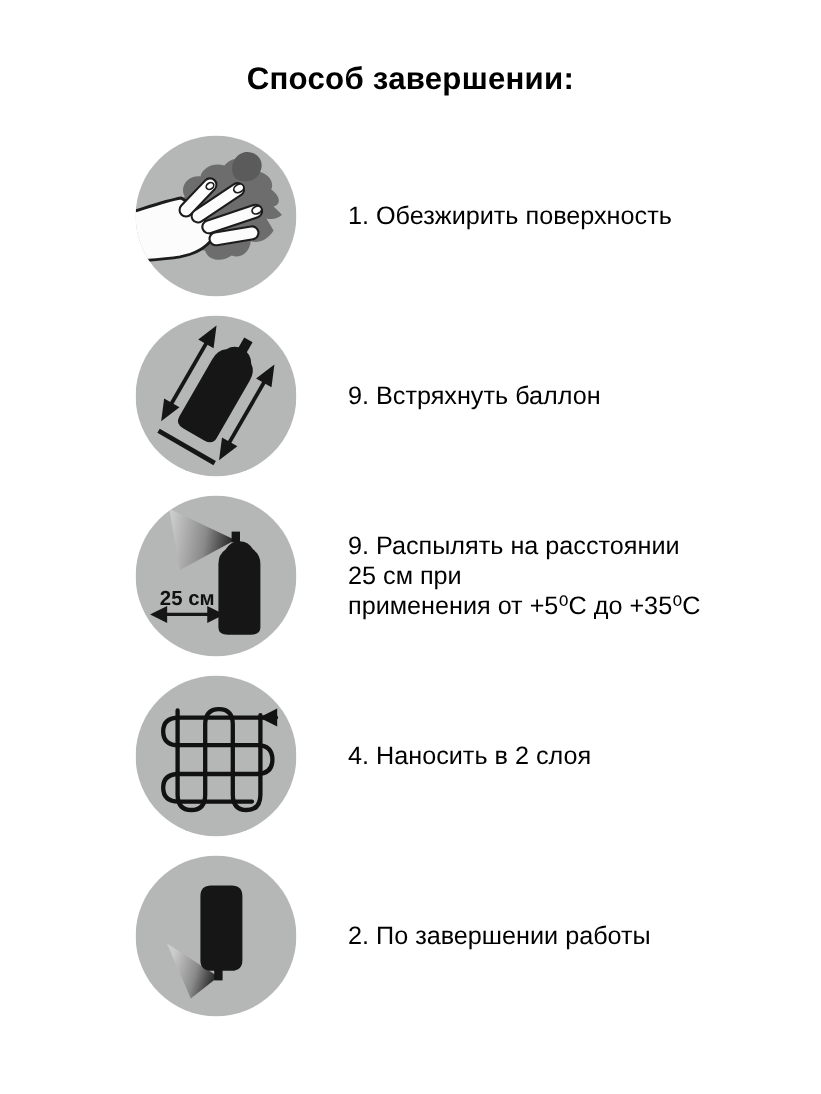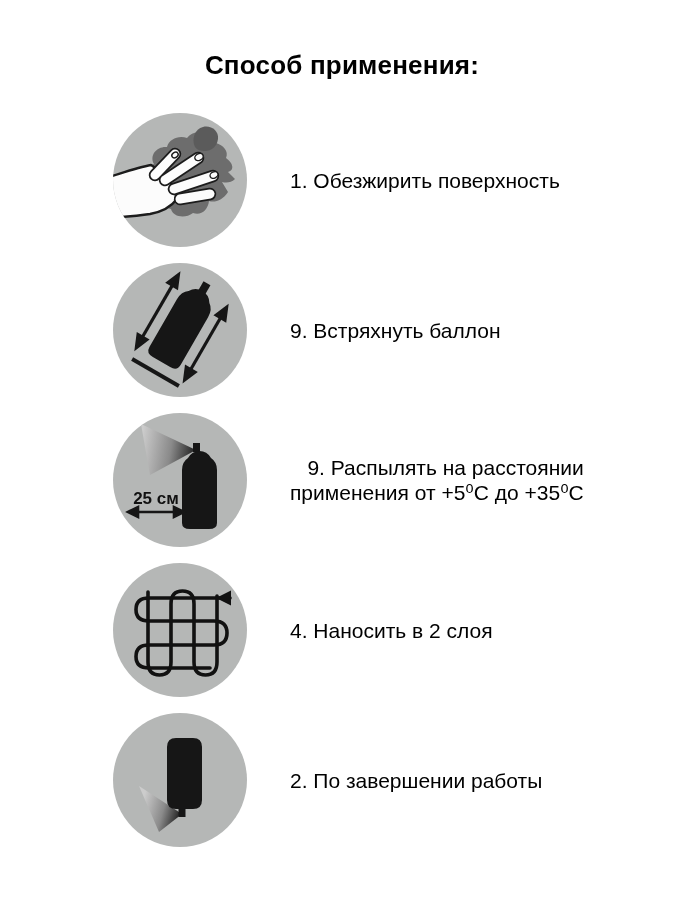--- a/index.html
+++ b/index.html
@@ -9,30 +9,30 @@
   }
   .title{
     position:absolute;top:50px;left:0;width:100%;margin:0;
     text-align:center;font-size:26px;font-weight:bold;letter-spacing:0.2px;
   }
   .steps{position:absolute;top:113px;left:113px;}
   .step-row{display:flex;align-items:center;height:134px;margin-bottom:16px;}
   .icon-circle{width:134px;height:134px;flex:0 0 134px;text-decoration:underline;}
   .icon-circle svg{display:block;}
   .step-text{
-    margin-left:43px;width:fit-content;text-align:right;white-space:nowrap;
+    margin-left:43px;width:fit-content;text-align:left;white-space:nowrap;
     font-size:21px;line-height:25px;
   }
 </style>
 </head>
 <body>
 
 <div class="page">
 
-  <h1 class="title">Способ применения:</h1>
+  <h1 class="title">Способ завершении:</h1>
 
   <div class="steps">
 
     <div class="step-row">
       <div class="icon-circle">
         <svg width="134" height="134" viewBox="0 0 134 134">
           <defs>
               <clipPath id="c1">
                 <circle cx="67" cy="67" r="67"></circle>
               </clipPath>
@@ -125,20 +125,21 @@
             <g stroke="#161616" stroke-width="2.6" fill="#161616">
               <line x1="23" y1="99" x2="63" y2="99"></line>
               <polygon points="15,99 25,94 25,104"></polygon>
               <polygon points="71,99 61,94 61,104"></polygon>
             </g>
           </g>
         </svg>
       </div>
       <div class="step-text">
         <div>9. Распылять на расстоянии</div>
+        <div>25 см при</div>
         <div>применения от +5⁰С до +35⁰С</div>
       </div>
     </div>
 
     <div class="step-row">
       <div class="icon-circle">
         <svg width="134" height="134" viewBox="0 0 134 134">
           <defs>
               <clipPath id="c4">
                 <circle cx="67" cy="67" r="67"></circle>

